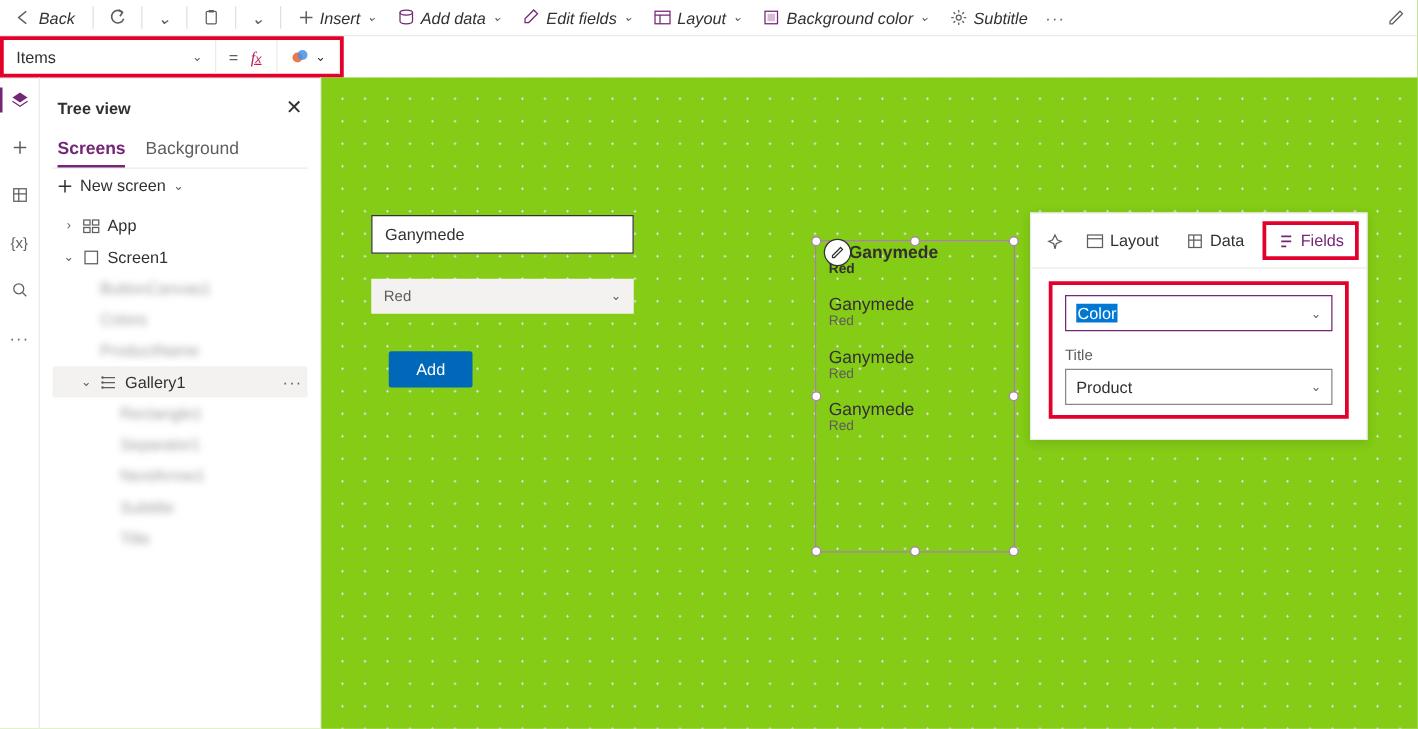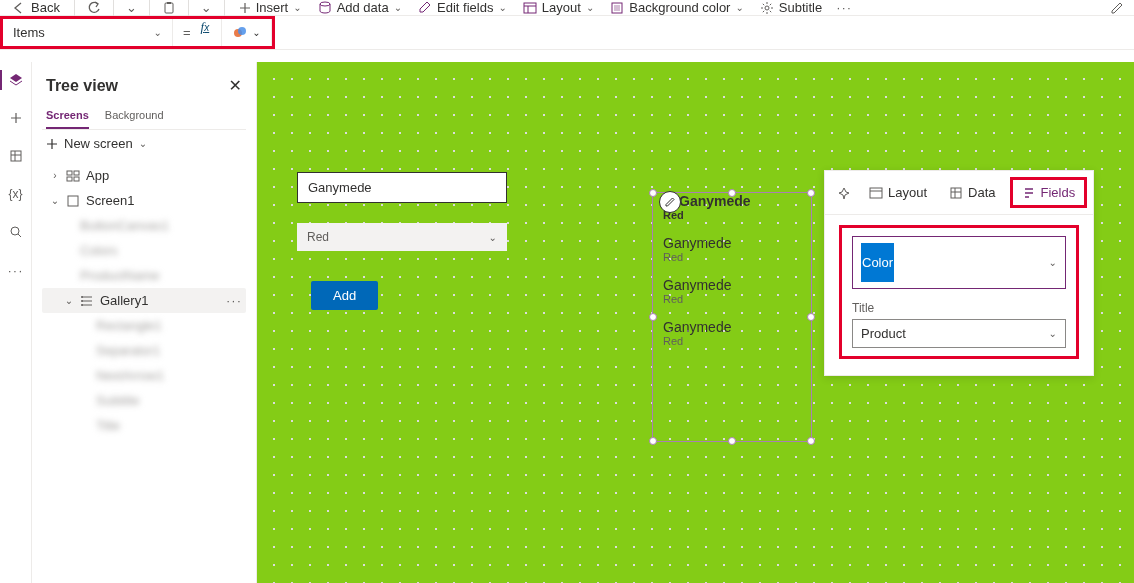--- a/index.html
+++ b/index.html
@@ -1,51 +1,51 @@
 <!DOCTYPE html>
 <html><head>
 <meta charset="utf-8">
 <style>
   * { box-sizing: border-box; margin: 0; padding: 0; font-family: "Segoe UI", sans-serif; }
   body { width: 1134px; height: 583px; overflow: hidden; background: #fff; color: #323130; font-size: 13px; }
 
   
-  .cmdbar { height: 16px; display: flex; align-items: center; border-bottom: 1px solid #edebe9; padding: 0 6px; gap: 4px; }
+  .cmdbar { height: 29px; display: flex; align-items: center; border-bottom: 1px solid #edebe9; padding: 0 6px; gap: 4px; font-style: italic; }
   .cmdbar .sep { width: 1px; height: 18px; background: #e1dfdd; margin: 0 4px; }
   .cmd { display: inline-flex; align-items: center; gap: 5px; padding: 3px 6px; border-radius: 2px; cursor: pointer; color: #323130; white-space: nowrap; }
   .cmd .caret { font-size: 10px; color: #605e5c; }
   .cmd svg, .iconbtn svg { display: block; }
   .spacer { flex: 1; }
   .iconbtn { padding: 4px; cursor: pointer; border-radius: 2px; display:inline-flex; align-items:center; color:#605e5c;}
 
   
   .formula-row { height: 34px; display: flex; align-items: stretch; border-bottom: 1px solid #edebe9; }
   .highlight-red { border: 3px solid #e3002b; }
   .fx-group { display: flex; align-items: center; }
   .prop-select { width: 170px; display: flex; align-items: center; justify-content: space-between; padding: 0 10px; color:#323130; cursor:pointer; border-right:1px solid #edebe9;}
   .prop-select .caret{font-size:10px;color:#605e5c}
   .fx-eq { padding: 0 10px; color:#605e5c; display:flex; align-items:center;}
-  .fx-label { font-style: italic; font-family: "Segoe UI", serif; padding-right:12px; color:#0c4a6e; display:flex; align-items:flex-start;text-decoration:underline;}
+  .fx-label { font-style: italic; font-family: "Segoe UI", serif; padding-right:12px; color:#be185d; display:flex; align-items:center;text-decoration:underline;}
   .copilot-btn{display:flex;align-items:center;gap:4px;padding:0 10px;border-left:1px solid #edebe9;border-right:1px solid #edebe9;cursor:pointer}
   .formula-input { flex:1; padding: 0 14px; font-family: Consolas, monospace; font-size: 14px; color:#107c7c; display:flex; align-items:center;}
   .formula-input span{color:#0c808a}
 
   
   .main { position: absolute; top: 62px; bottom: 0; left: 0; right: 0; display: flex; }
   .rail { width: 32px; border-right: 1px solid #edebe9; display: flex; flex-direction: column; align-items: center; padding-top: 8px; gap: 18px; color:#605e5c; }
   .rail .ritem{cursor:pointer; width:20px; height:20px; display:flex; align-items:center; justify-content:center;}
   .rail .active{ position:relative;}
   .rail .active::before{content:"";position:absolute;left:-6px;top:0;bottom:0;width:2px;background:#742774;}
 
   .tree-panel { width: 225px; border-right: 1px solid #edebe9; padding: 10px 10px 0 10px; display:flex; flex-direction:column;}
   .tree-header { display:flex; align-items:center; justify-content:space-between; padding:4px 4px 8px 4px;}
-  .tree-header h2{font-size:16px; font-weight:600;}
+  .tree-header h2{font-size:13px; font-weight:600;}
   .tree-close{cursor:pointer;font-size:16px;color:#323130}
   .tree-tabs{display:flex; gap:16px; border-bottom:1px solid #edebe9; padding:0 4px;}
-  .tree-tab{padding:6px 0; font-size:11px; color:#605e5c; cursor:pointer}
+  .tree-tab{padding:6px 0; font-size:14px; color:#605e5c; cursor:pointer}
   .tree-tab.active{color:#742774; border-bottom:2px solid #742774;font-weight:600}
   .search-box{margin:10px 2px 8px 2px; border:1px solid #d2d0ce; border-radius:2px; display:flex; align-items:center; padding:5px 8px; gap:6px; color:#605e5c}
   .search-box input{border:none;outline:none;flex:1;font-size:13px}
   .newscreen{display:flex;align-items:center;gap:6px;padding:6px 4px;font-size:13px;color:#323130;cursor:pointer}
   .newscreen .caret{font-size:10px;color:#605e5c}
   .tree-list{margin-top:6px}
   .tree-row{display:flex;align-items:center;gap:6px;padding:5px 4px 5px 8px;font-size:13px;color:#323130;cursor:pointer;border-radius:2px}
   .tree-row .chev{width:10px;font-size:10px;color:#605e5c;text-align:center}
   .tree-row.selected{background:#f3f2f1}
   .tree-row .more{margin-left:auto;color:#605e5c;letter-spacing:1px}
@@ -84,21 +84,21 @@
   .ptab{display:flex;align-items:center;gap:5px;padding:4px 8px;font-size:13px;color:#323130;cursor:pointer}
   .ptab svg{display:block}
   .ptab.pin{padding:4px}
   .ptab.fields{color:#742774}
   .fields-hl{border:3px solid #e3002b; padding:1px}
   .prop-body{padding:10px 14px 16px 14px}
   .body-hl{border:3px solid #e3002b;padding:8px 10px}
   .plabel{font-size:12px;color:#605e5c;margin-bottom:4px}
   .pselect{border:1px solid #8a8886;padding:6px 8px;display:flex;justify-content:space-between;align-items:center;font-size:13px;cursor:pointer;margin-bottom:12px}
   .pselect.subtitle{border:1px solid #742774}
-  .pselect .selmark{background:#0078d4;color:#fff;padding:12px 1px}
+  .pselect .selmark{background:#0078d4;color:#fff;padding:0 1px}
   .pselect .caret{font-size:10px;color:#605e5c}
 
   svg{overflow:visible}
 </style>
 </head>
 <body>
 
 <div class="cmdbar">
   <div class="cmd">
     <svg width="14" height="14">

